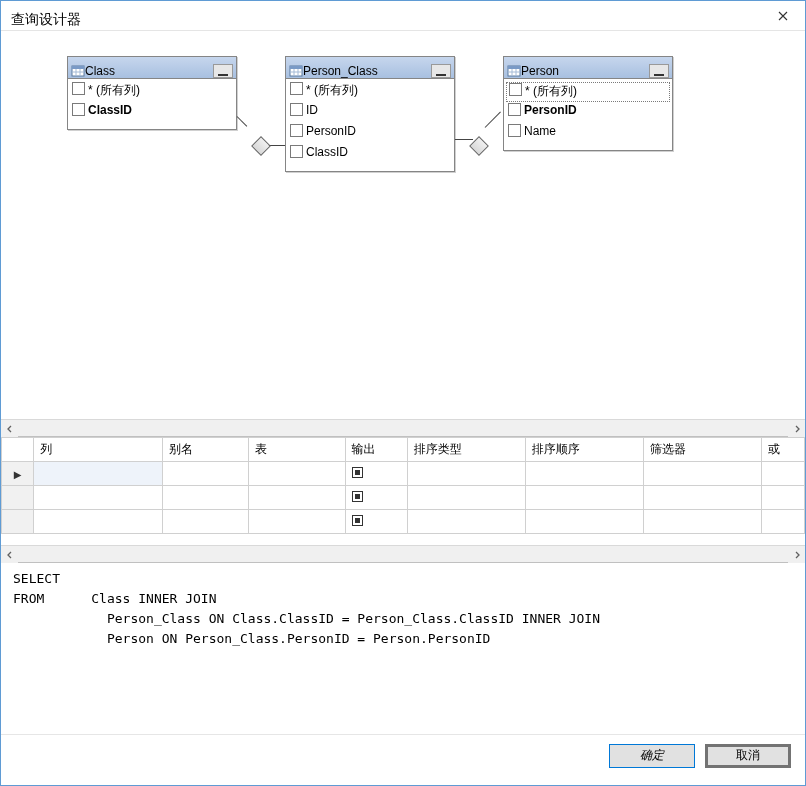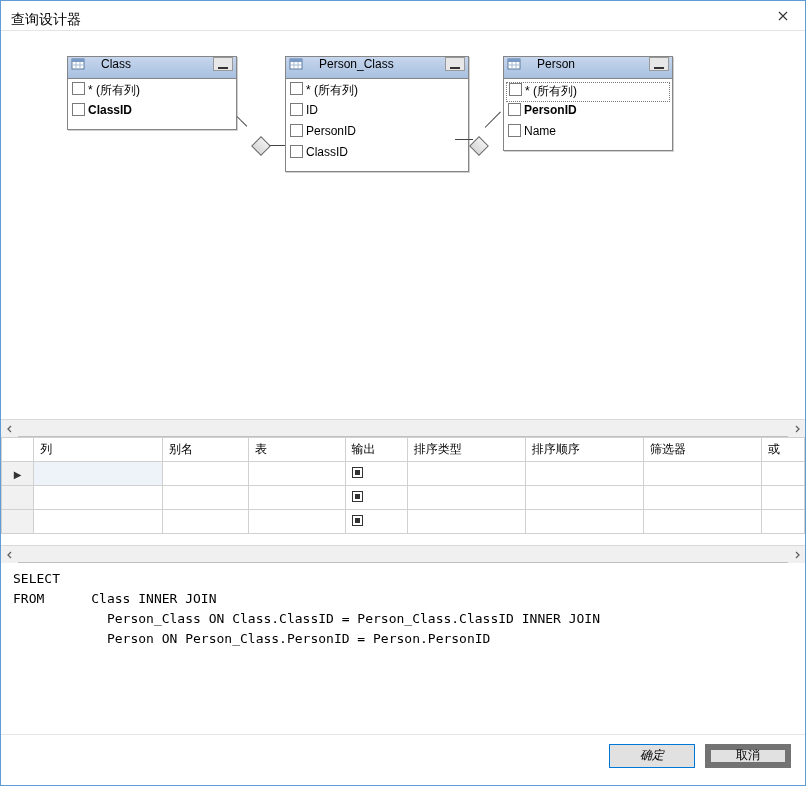--- a/index.html
+++ b/index.html
@@ -45,23 +45,23 @@
     position: absolute;
     background: #fff;
     border: 1px solid #858585;
     box-shadow: 1px 1px 0 #d0d0d0;
   }
   .table-header {
     height: 22px;
     background: linear-gradient(#c6d6ed, #a8c0e0);
     border-bottom: 1px solid #858585;
     display: flex;
-    align-items: flex-start;
+    align-items: flex-end;
     padding: 0 3px;
-    gap: 16px;
+    gap: 0;
   }
   .table-icon {
     width: 14px;
     height: 14px;
     display: inline-flex;
     align-items: center;
     justify-content: center;
   }
   .table-icon svg { display: block; }
   .table-title { flex: 1; font-size: 12px; }
@@ -217,21 +217,21 @@
     border-top: 1px solid #e6e6e6;
     display: flex;
     justify-content: flex-end;
     align-items: center;
     gap: 10px;
     padding-right: 14px;
   }
   .btn {
     min-width: 86px;
     height: 24px;
-    border: 6px solid #737373;
+    border: 3px solid #737373;
     background: #e1e1e1;
     font-size: 12px;
     cursor: pointer;
     display: flex;
     align-items: center;
     justify-content: center;
   }
   .btn.primary { border: 1.5px solid #0078d7; font-style: italic; }
 </style>
 </head>
@@ -269,21 +269,21 @@
           <div class="col-row">
             <span class="checkbox"></span>
             <span class="">* (所有列)</span>
           </div>
           <div class="col-row">
             <span class="checkbox"></span>
             <span class="bold">ClassID</span>
           </div>
         </div>
       </div>
-      <div class="table-box" style="left: 284px; top: 25px; width: 184px;">
+      <div class="table-box" style="left: 284px; top: 25px; width: 170px;">
         <div class="table-header">
           <span class="table-icon">
             <svg width="14" height="14" viewBox="0 0 14 14">
               <rect x="1" y="2" width="12" height="10" fill="#fff" stroke="#5a7aa0" stroke-width="1"></rect>
               <rect x="1" y="2" width="12" height="3" fill="#7a9ac6"></rect>
               <line x1="5" y1="5" x2="5" y2="12" stroke="#a5bbd6"></line>
               <line x1="9" y1="5" x2="9" y2="12" stroke="#a5bbd6"></line>
               <line x1="1" y1="8" x2="13" y2="8" stroke="#a5bbd6"></line>
             </svg>
           </span>

